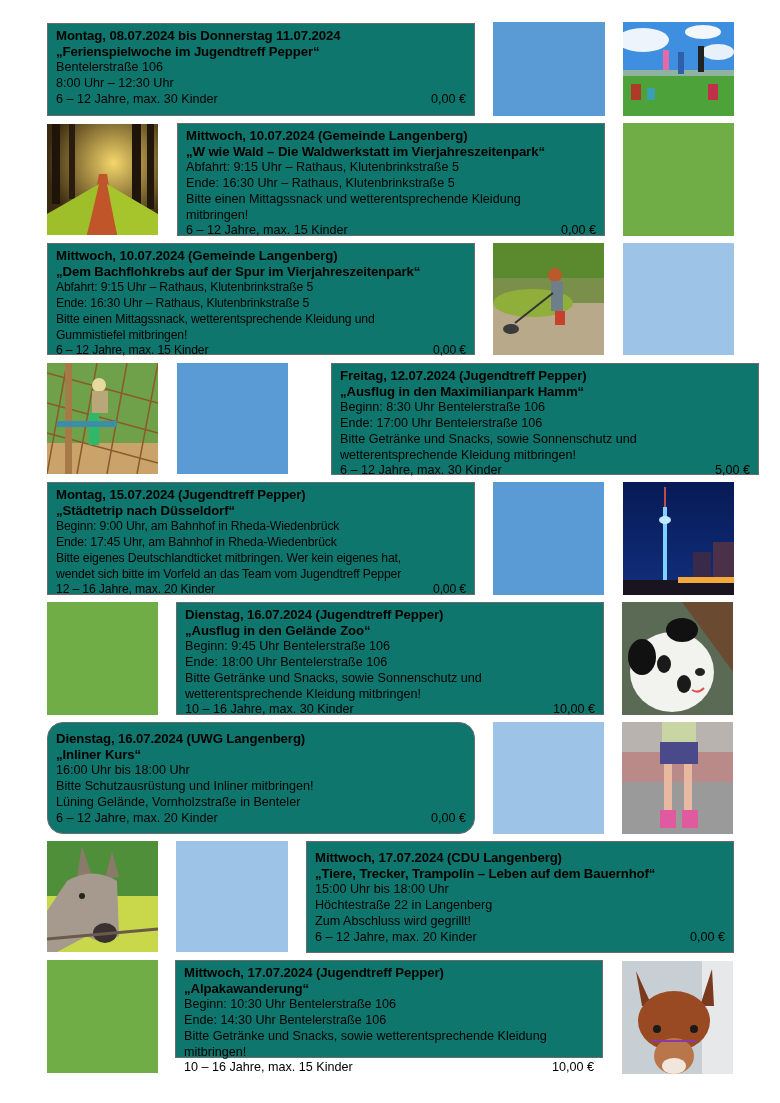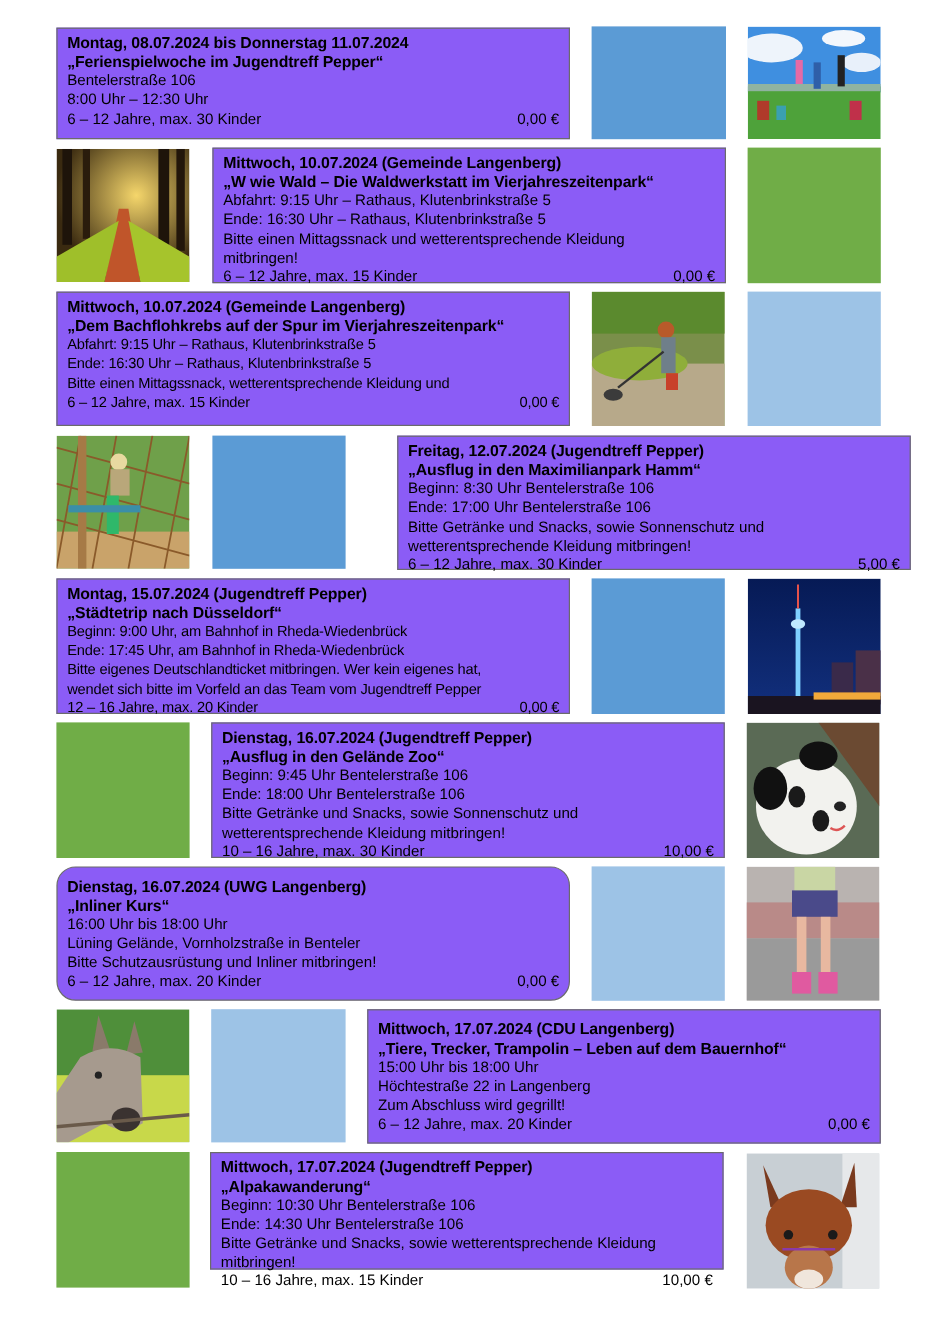--- a/index.html
+++ b/index.html
@@ -1,19 +1,19 @@
 <!DOCTYPE html>
 <html><head>
   <meta charset="utf-8">
   <style>
     html, body { margin: 0; padding: 0; background: #ffffff; }
     body { width: 780px; height: 1103px; position: relative; overflow: hidden;
            font-family: "Liberation Sans", sans-serif; color: #000; }
     .abs { position: absolute; box-sizing: border-box; }
-    .box { border: 1px solid #6b6b6b; background: #8b5cf6; padding: 4px 8px 2px 8px;
+    .box { border: 1px solid #6b6b6b; background: #0f766e; padding: 4px 8px 2px 8px;
            font-size: 12.6px; line-height: 15.9px; }
     .box.condensed { font-size: 12.2px; letter-spacing: -0.15px; }
     .box .head { font-weight: bold; font-size: 13.2px; letter-spacing: -0.1px; }
     .box .row { white-space: nowrap; }
     .box .foot { display: flex; justify-content: space-between; white-space: nowrap; }
     .sq { }
     .blue-dark { background: #5b9bd5; }
     .blue-light { background: #9dc3e6; }
     .green { background: #70ad47; }
     .photo { overflow: hidden; }
@@ -81,20 +81,21 @@
     </div>
 </div>
 <div class="abs sq green" style="left:623px;top:123px;width:111px;height:113px;"></div>
 
 <div class="abs box condensed" style="left:47px;top:243px;width:428px;height:112px;">
   <div class="head">Mittwoch, 10.07.2024 (Gemeinde Langenberg)</div>
   <div class="head">„Dem Bachflohkrebs auf der Spur im Vierjahreszeitenpark“</div>
   <div class="row">Abfahrt: 9:15 Uhr – Rathaus, Klutenbrinkstraße 5</div>
   <div class="row">Ende: 16:30 Uhr – Rathaus, Klutenbrinkstraße 5</div>
   <div class="row">Bitte einen Mittagssnack, wetterentsprechende Kleidung und</div>
+  <div class="row">Gummistiefel mitbringen!</div>
   <div class="foot">
       <span>6 – 12 Jahre, max. 15 Kinder</span>
       <span>0,00 €</span>
     </div>
 </div>
 <div class="abs photo" style="left:493px;top:243px;width:111px;height:112px;">
   <svg viewBox="0 0 111 112" preserveAspectRatio="none">
     <rect width="111" height="112" fill="#7a8f4a"></rect>
     <rect y="0" width="111" height="35" fill="#5b8a2e"></rect>
     <rect y="60" width="111" height="52" fill="#b7a98a"></rect>
@@ -192,22 +193,22 @@
     <ellipse cx="62" cy="82" rx="7" ry="9" fill="#1a1a1a"></ellipse>
     <ellipse cx="78" cy="70" rx="5" ry="4" fill="#222"></ellipse>
     <path d="M70 88 Q76 92 82 86" stroke="#d55" stroke-width="2" fill="none"></path>
   </svg>
 </div>
 
 <div class="abs box" style="left:47px;top:722px;width:428px;height:112px;padding-top:8px;border-radius:16px;">
   <div class="head">Dienstag, 16.07.2024 (UWG Langenberg)</div>
   <div class="head">„Inliner Kurs“</div>
   <div class="row">16:00 Uhr bis 18:00 Uhr</div>
+  <div class="row">Bitte Schutzausrüstung und Inliner mitbringen!</div>
   <div class="row">Lüning Gelände, Vornholzstraße in Benteler</div>
-  <div class="row">Bitte Schutzausrüstung und Inliner mitbringen!</div>
   <div class="foot">
       <span>6 – 12 Jahre, max. 20 Kinder</span>
       <span>0,00 €</span>
     </div>
 </div>
 <div class="abs sq blue-light" style="left:493px;top:722px;width:111px;height:112px;"></div>
 <div class="abs photo" style="left:622px;top:722px;width:111px;height:112px;">
   <svg viewBox="0 0 111 112" preserveAspectRatio="none">
     <rect width="111" height="112" fill="#b9b3b0"></rect>
     <rect y="30" width="111" height="30" fill="#b98a88"></rect>

